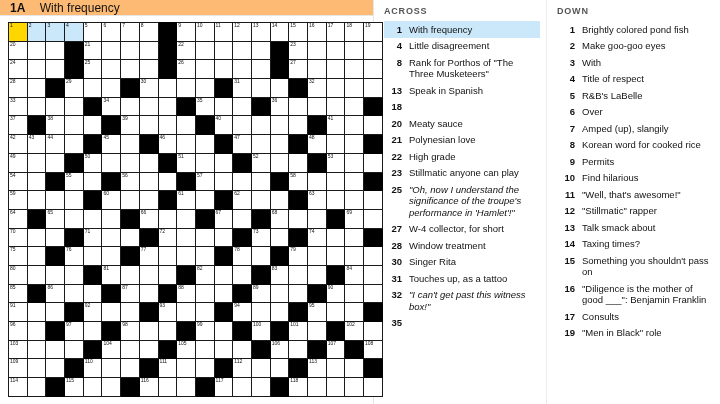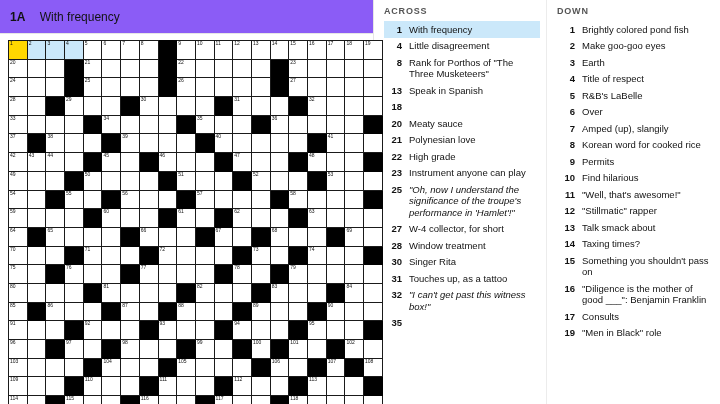--- a/index.html
+++ b/index.html
@@ -24,22 +24,22 @@
   
   .puzzle-pane {
     width: 374px;
     flex: 0 0 374px;
     box-sizing: border-box;
     padding: 0;
     position: relative;
     border-right: 1px solid #e6e6e6;
   }
   .clue-bar {
-    height: 34px;
-    background: #8b5cf6;
+    height: 16px;
+    background: #fdba74;
     border-bottom: 1px solid #e6e6e6;
     display: flex;
     align-items: center;
     padding: 0 10px;
     box-sizing: border-box;
   }
   .clue-bar .cb-num {
     font-weight: bold;
     font-size: 12px;
     margin-right: 14px;
@@ -871,21 +871,21 @@
           <li>
             <span class="cnum">21</span>
             <span class="ctext">Polynesian love</span>
           </li>
           <li>
             <span class="cnum">22</span>
             <span class="ctext">High grade</span>
           </li>
           <li>
             <span class="cnum">23</span>
-            <span class="ctext">Instrument anyone can play</span>
+            <span class="ctext">Stillmatic anyone can play</span>
           </li>
           <li>
             <span class="cnum">25</span>
             <span class="ctext"><i>"Oh, now I understand the significance of the troupe's performance in 'Hamlet'!"</i></span>
           </li>
           <li>
             <span class="cnum">27</span>
             <span class="ctext">W-4 collector, for short</span>
           </li>
           <li>
@@ -916,21 +916,21 @@
           <li>
             <span class="cnum">1</span>
             <span class="ctext">Brightly colored pond fish</span>
           </li>
           <li>
             <span class="cnum">2</span>
             <span class="ctext">Make goo-goo eyes</span>
           </li>
           <li>
             <span class="cnum">3</span>
-            <span class="ctext">Earth</span>
+            <span class="ctext">With</span>
           </li>
           <li>
             <span class="cnum">4</span>
             <span class="ctext">Title of respect</span>
           </li>
           <li>
             <span class="cnum">5</span>
             <span class="ctext">R&amp;B's LaBelle</span>
           </li>
           <li>

